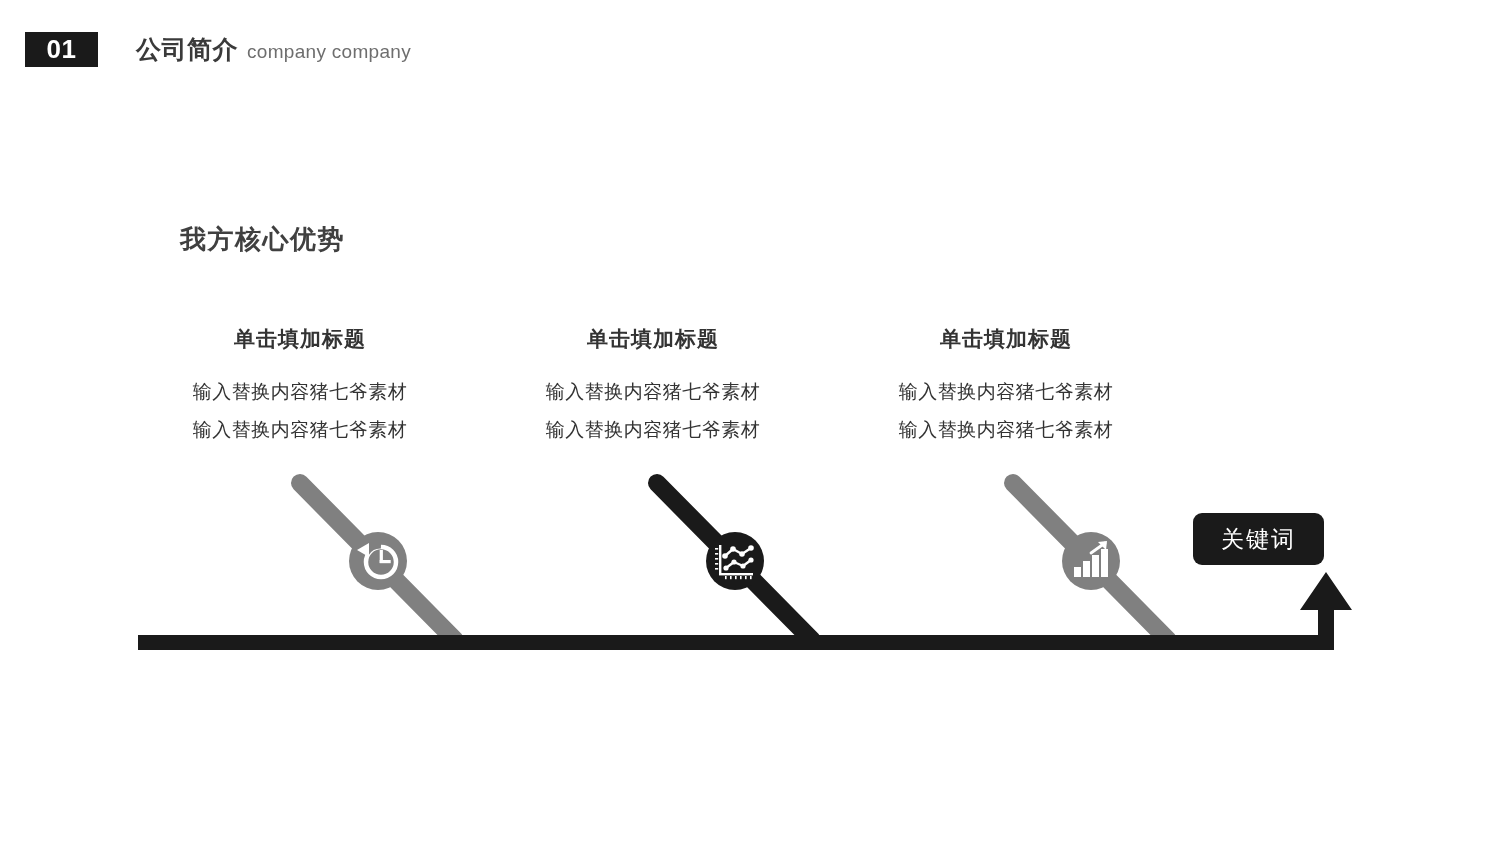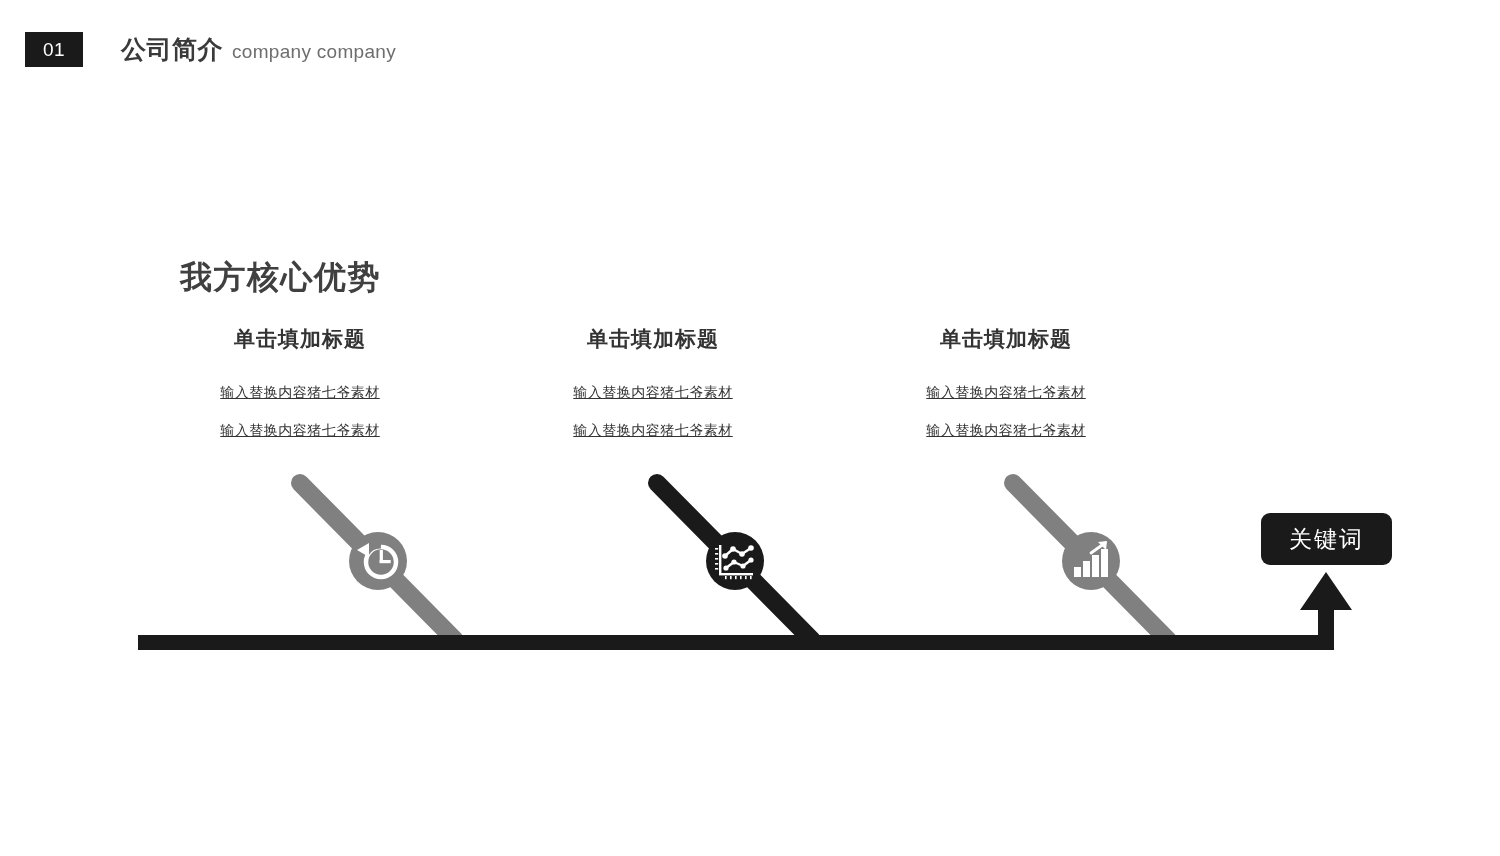--- a/index.html
+++ b/index.html
@@ -20,26 +20,26 @@
 
   
   .header {
     position: absolute;
     left: 25px;
     top: 32px;
     display: flex;
     align-items: center;
   }
   .section-number {
-    width: 58px;
+    width: 73px;
     height: 35px;
     background: #1a1a1a;
     color: #ffffff;
-    font-size: 19px;
-    font-weight: normal;
+    font-size: 26px;
+    font-weight: bold;
     letter-spacing: 0.5px;
     display: flex;
     align-items: center;
     justify-content: center;
   }
   .header-titles {
     display: flex;
     align-items: baseline;
     margin-left: 38px;
   }
@@ -54,25 +54,24 @@
     color: #6e6e6e;
     margin-left: 9px;
     letter-spacing: 0.3px;
   }
 
   
   .main-title {
     position: absolute;
     left: 180px;
     top: 222px;
-    font-size: 32px;
+    font-size: 26px;
     font-weight: bold;
     color: #404040;
     letter-spacing: 1.5px;
-    margin-top: 34px;
   }
 
   
   .columns {
     position: absolute;
     left: 0;
     top: 325px;
     width: 1500px;
     height: 125px;
   }
@@ -87,41 +86,40 @@
   .column-3 { left: 841px; }
 
   .col-title {
     font-size: 21px;
     font-weight: bold;
     color: #333333;
     letter-spacing: 1px;
     margin-bottom: 20px;
   }
   .col-line {
-    font-size: 14px;
+    font-size: 19px;
     color: #333333;
     letter-spacing: 0.5px;
     line-height: 38px;
-    text-decoration: underline;
   }
 
   
   .diagram {
     position: absolute;
     left: 0;
     top: 0;
     width: 1500px;
     height: 856px;
     pointer-events: none;
   }
 
   
   .keyword-badge {
     position: absolute;
-    left: 1261px;
+    left: 1193px;
     top: 513px;
     width: 131px;
     height: 52px;
     background: #1a1a1a;
     border-radius: 9px;
     color: #ffffff;
     font-size: 23px;
     letter-spacing: 2px;
     display: flex;
     align-items: center;

